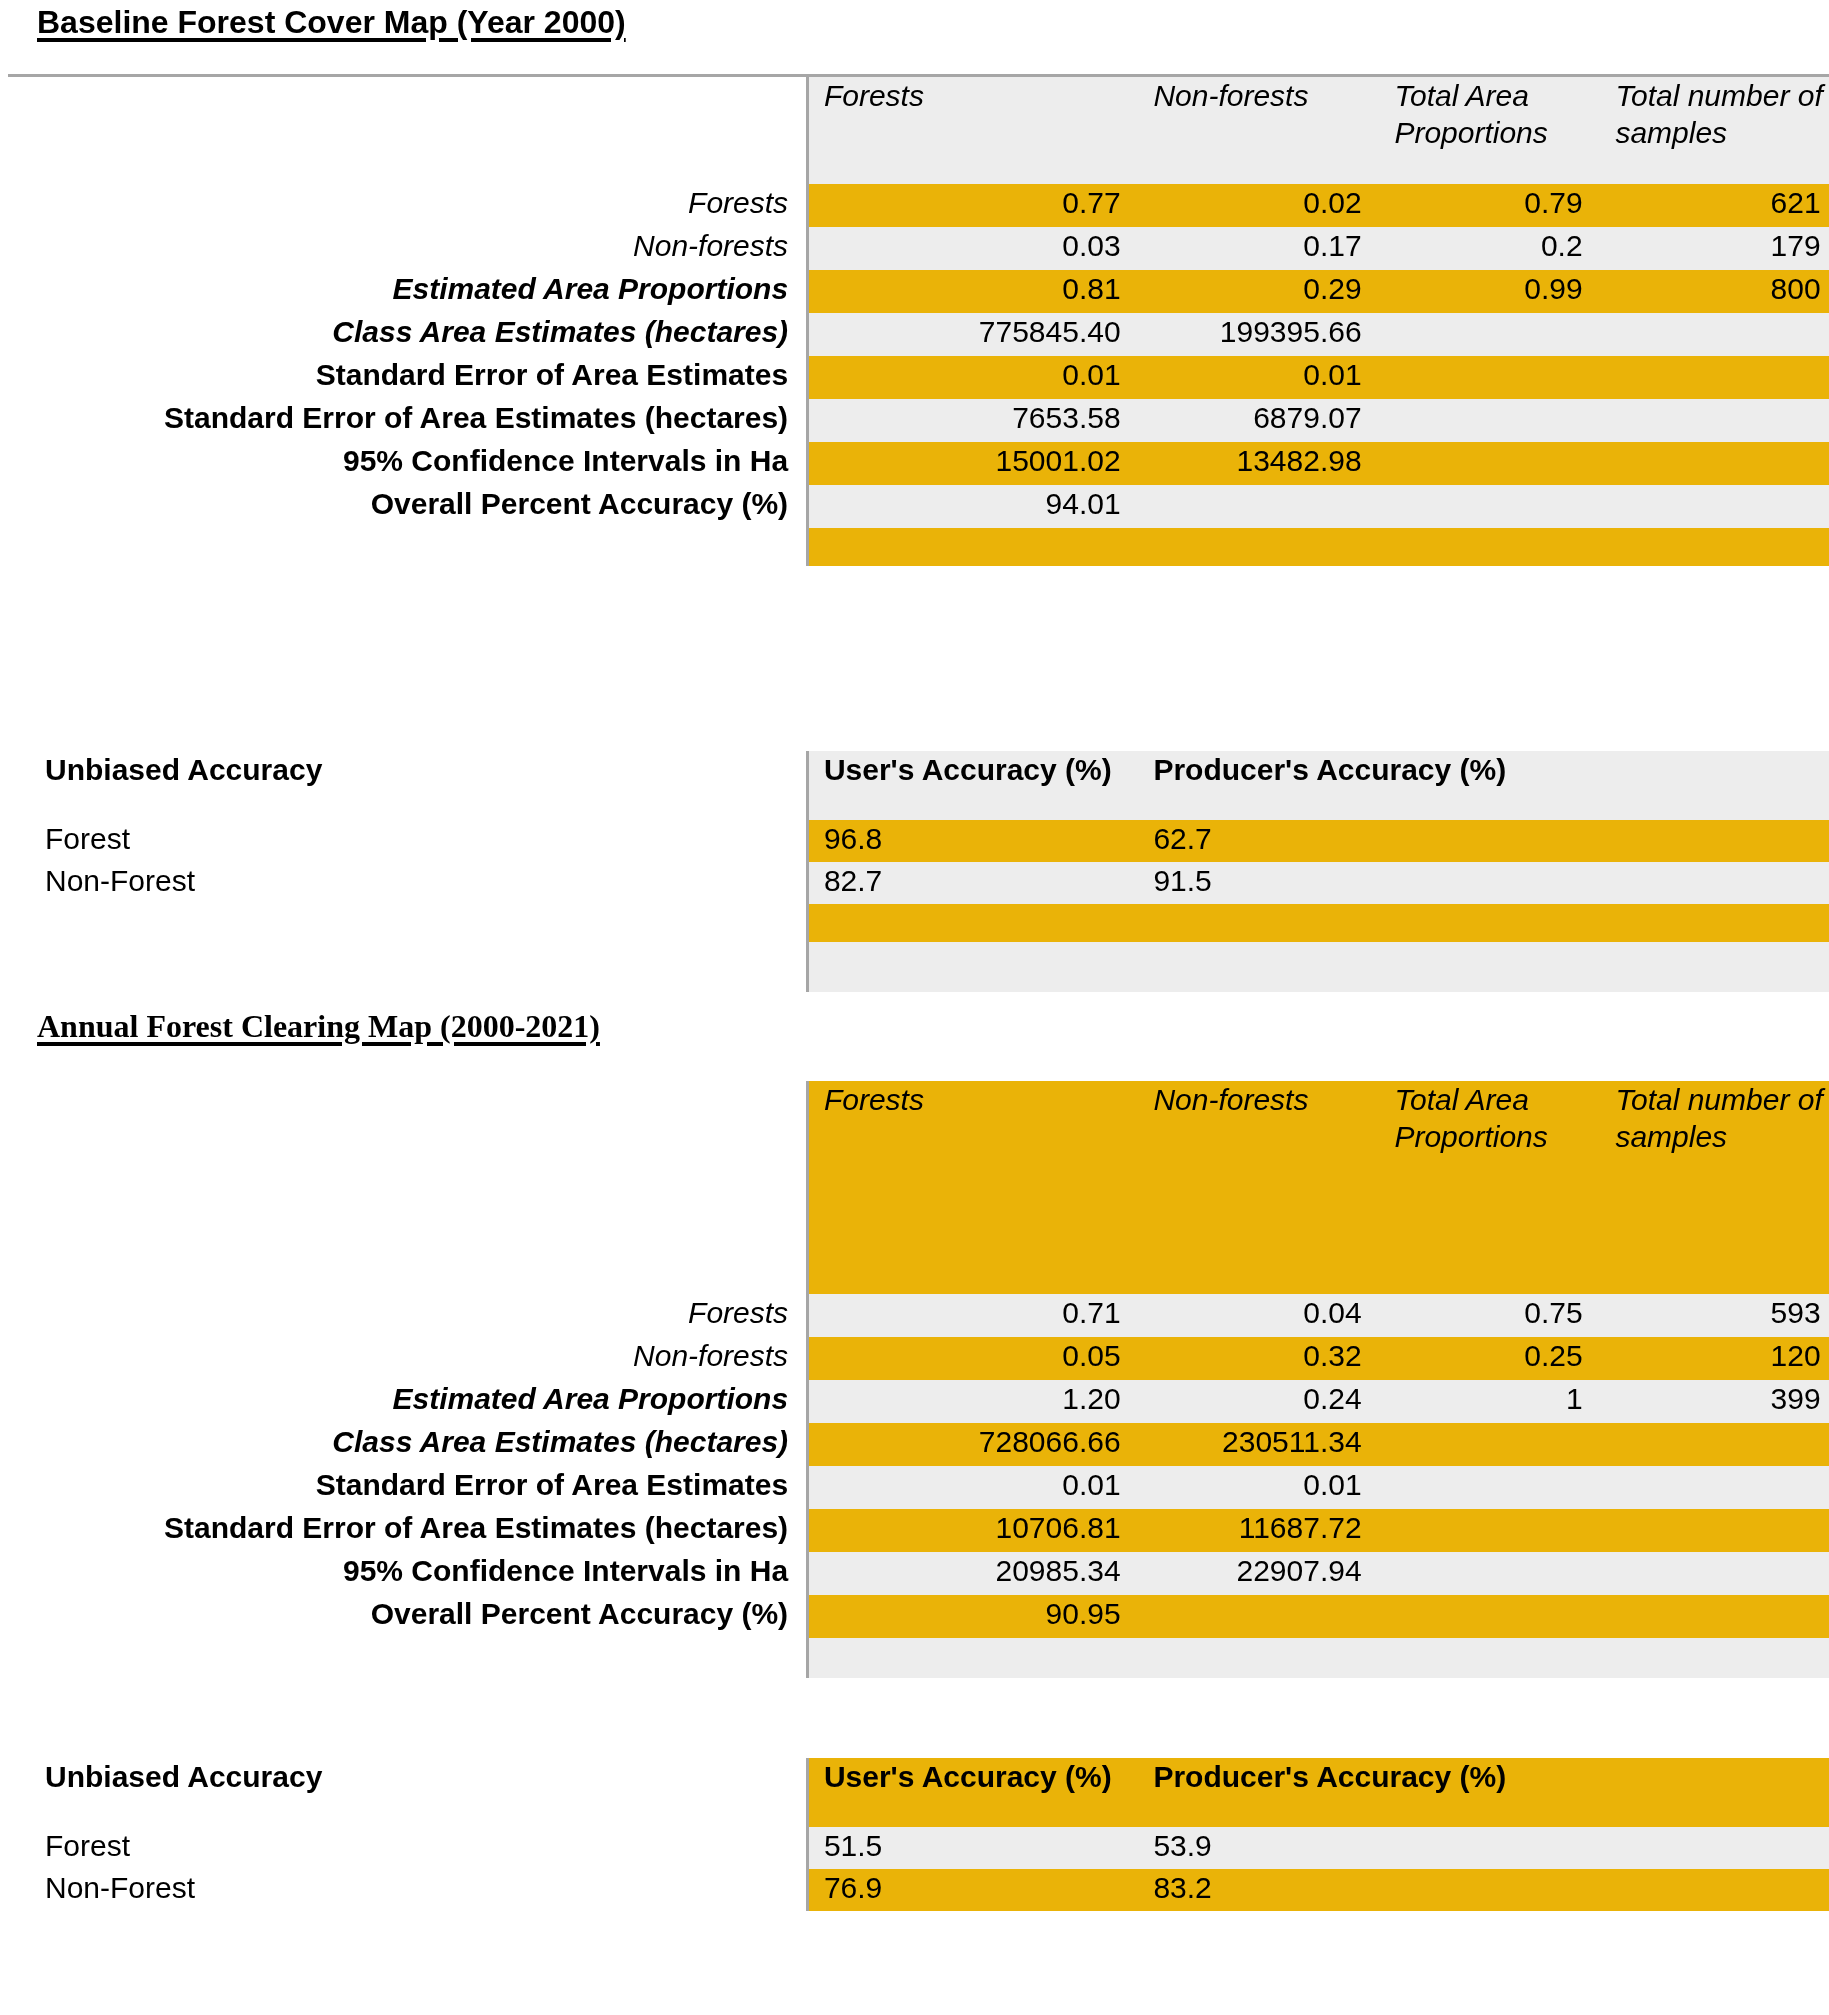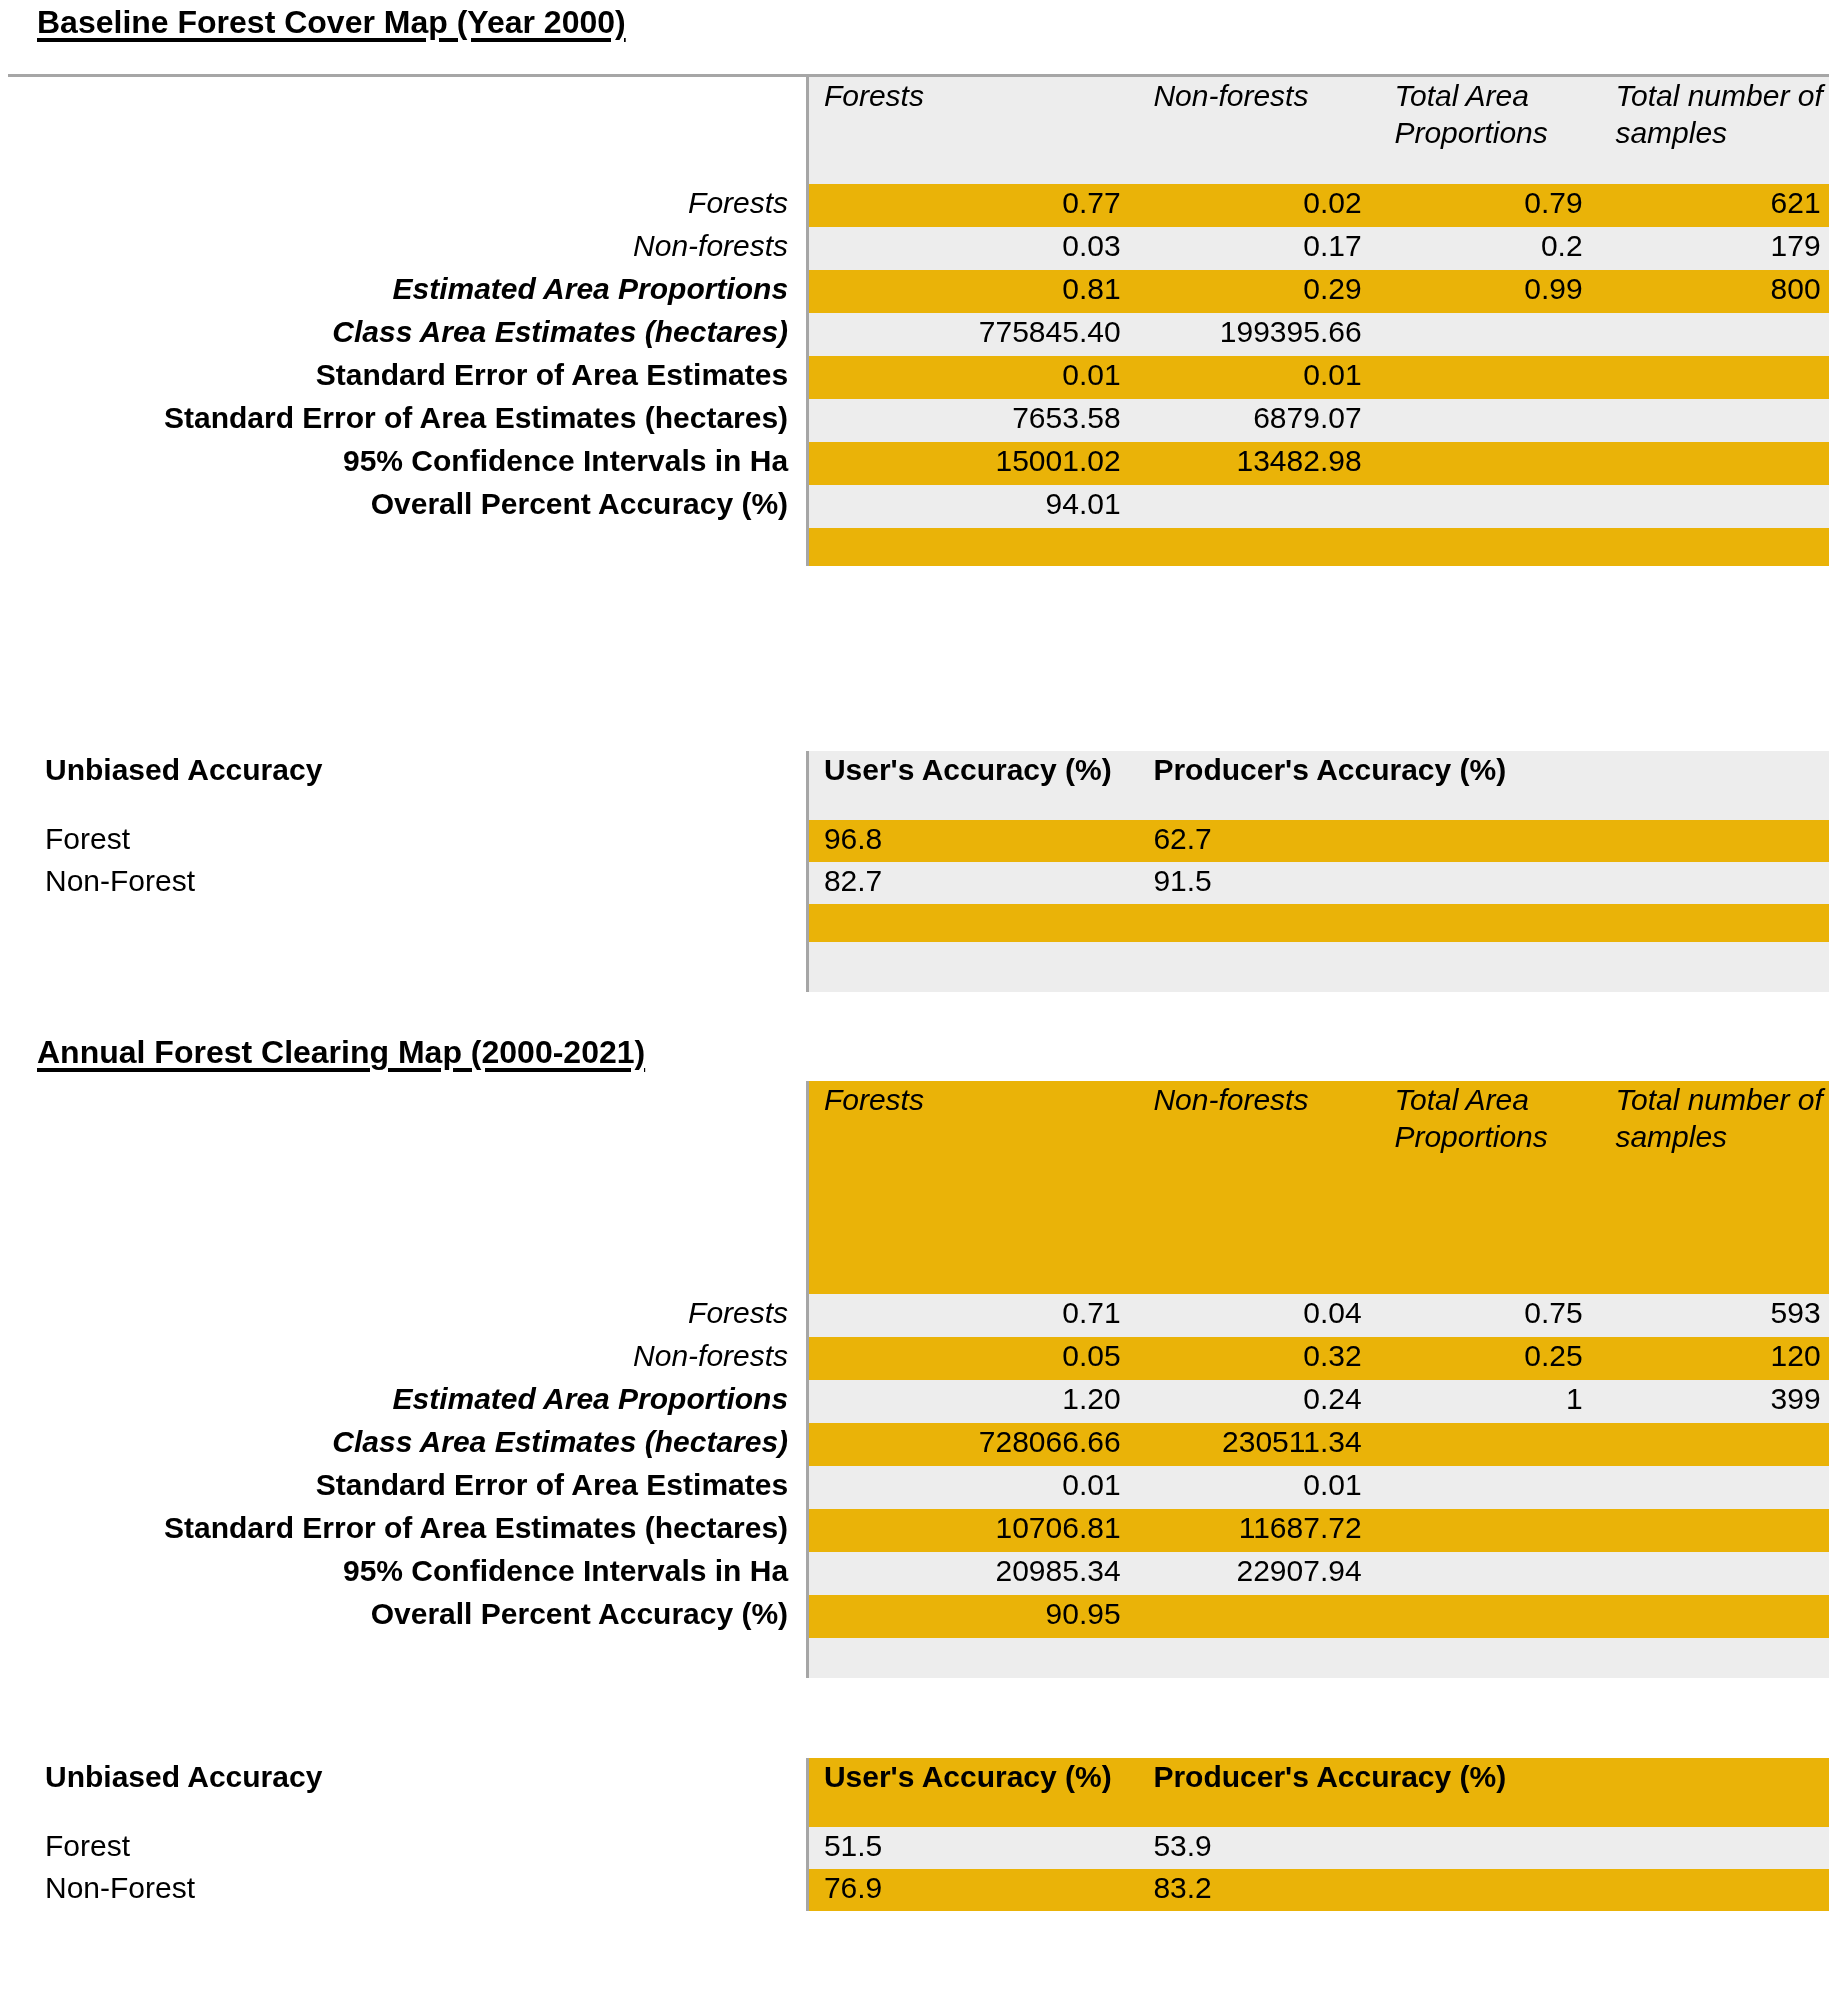--- a/index.html
+++ b/index.html
@@ -244,21 +244,21 @@
       </tr>
 
       <tr class="shade" style="height:50px;">
         <td class="lab"></td>
         <td class="cell first"></td>
         <td class="cell" colspan="3"></td>
       </tr>
     </tbody>
   </table>
 
-  <div class="section-heading" style="top:1036px;">Annual Forest Clearing Map (2000-2021)</div>
+  <div class="section-heading" style="top:1010px;font-family:Liberation Serif, serif;">Annual Forest Clearing Map (2000-2021)</div>
 
   <table class="tbl" style="top:1073px;">
     <colgroup>
       <col class="c-label">
         <col class="c-v1">
         <col class="c-v2">
         <col class="c-v3">
         <col class="c-v4">
     </colgroup>
     <tbody>

